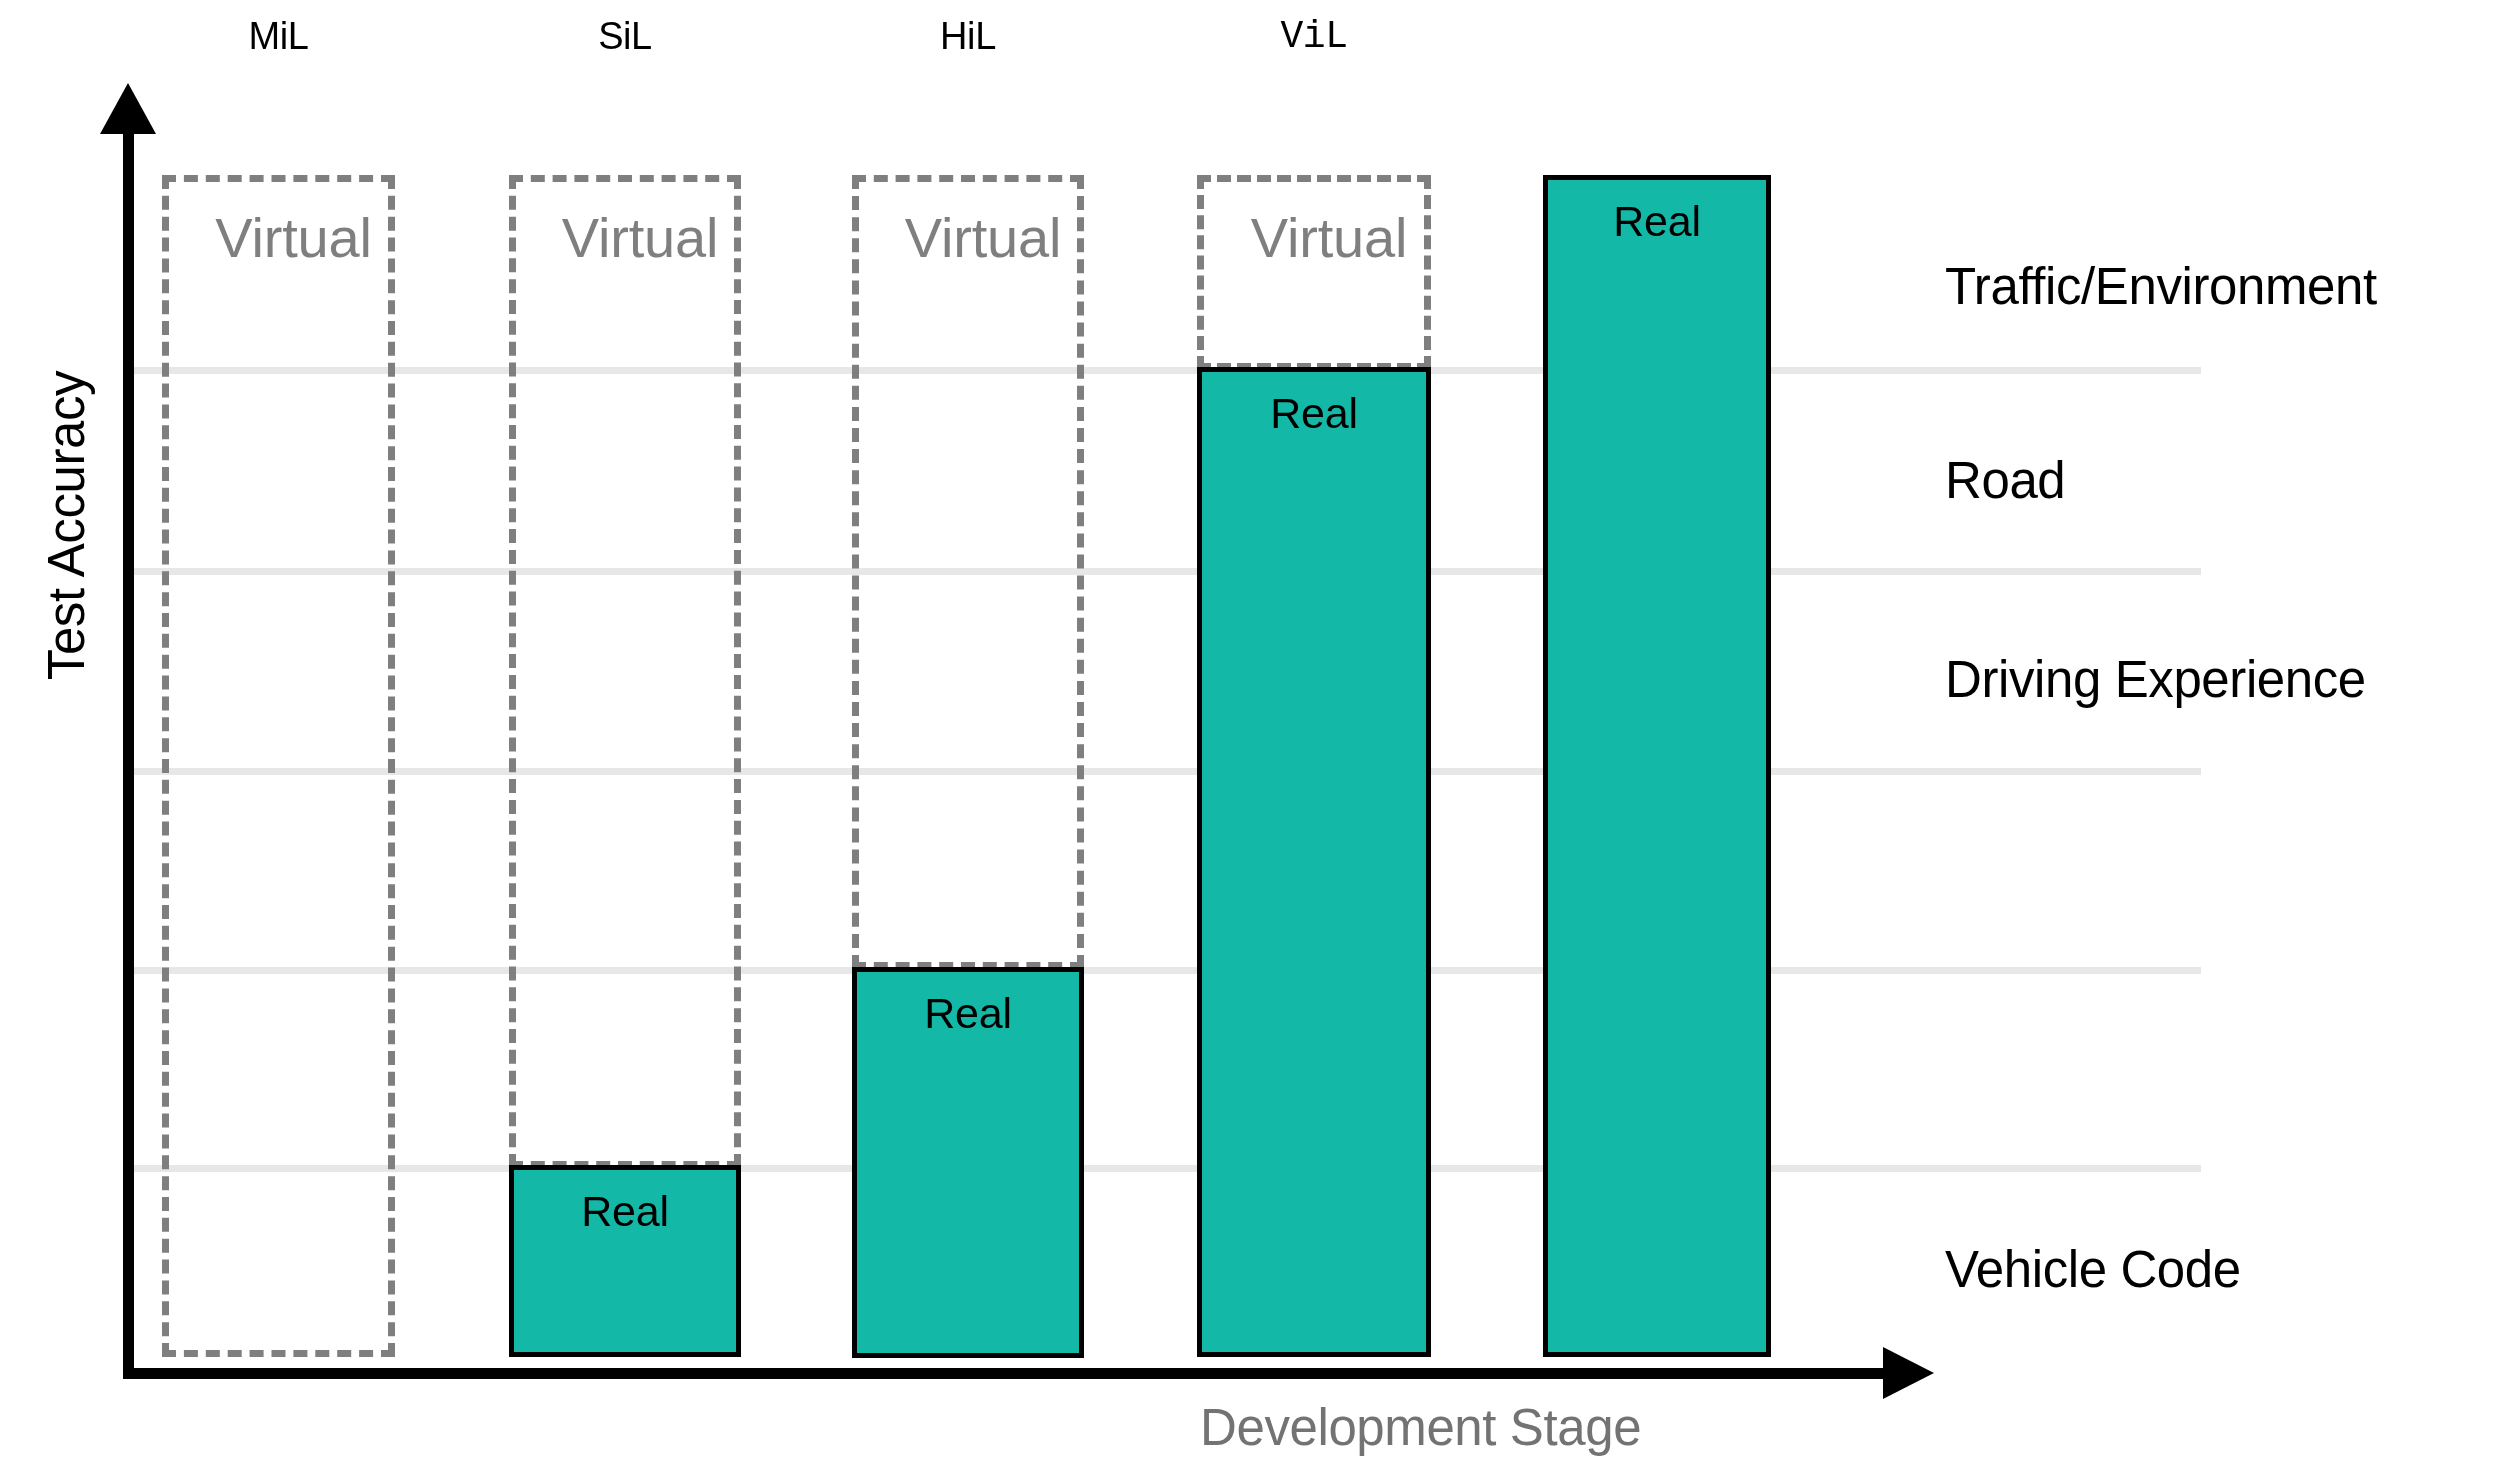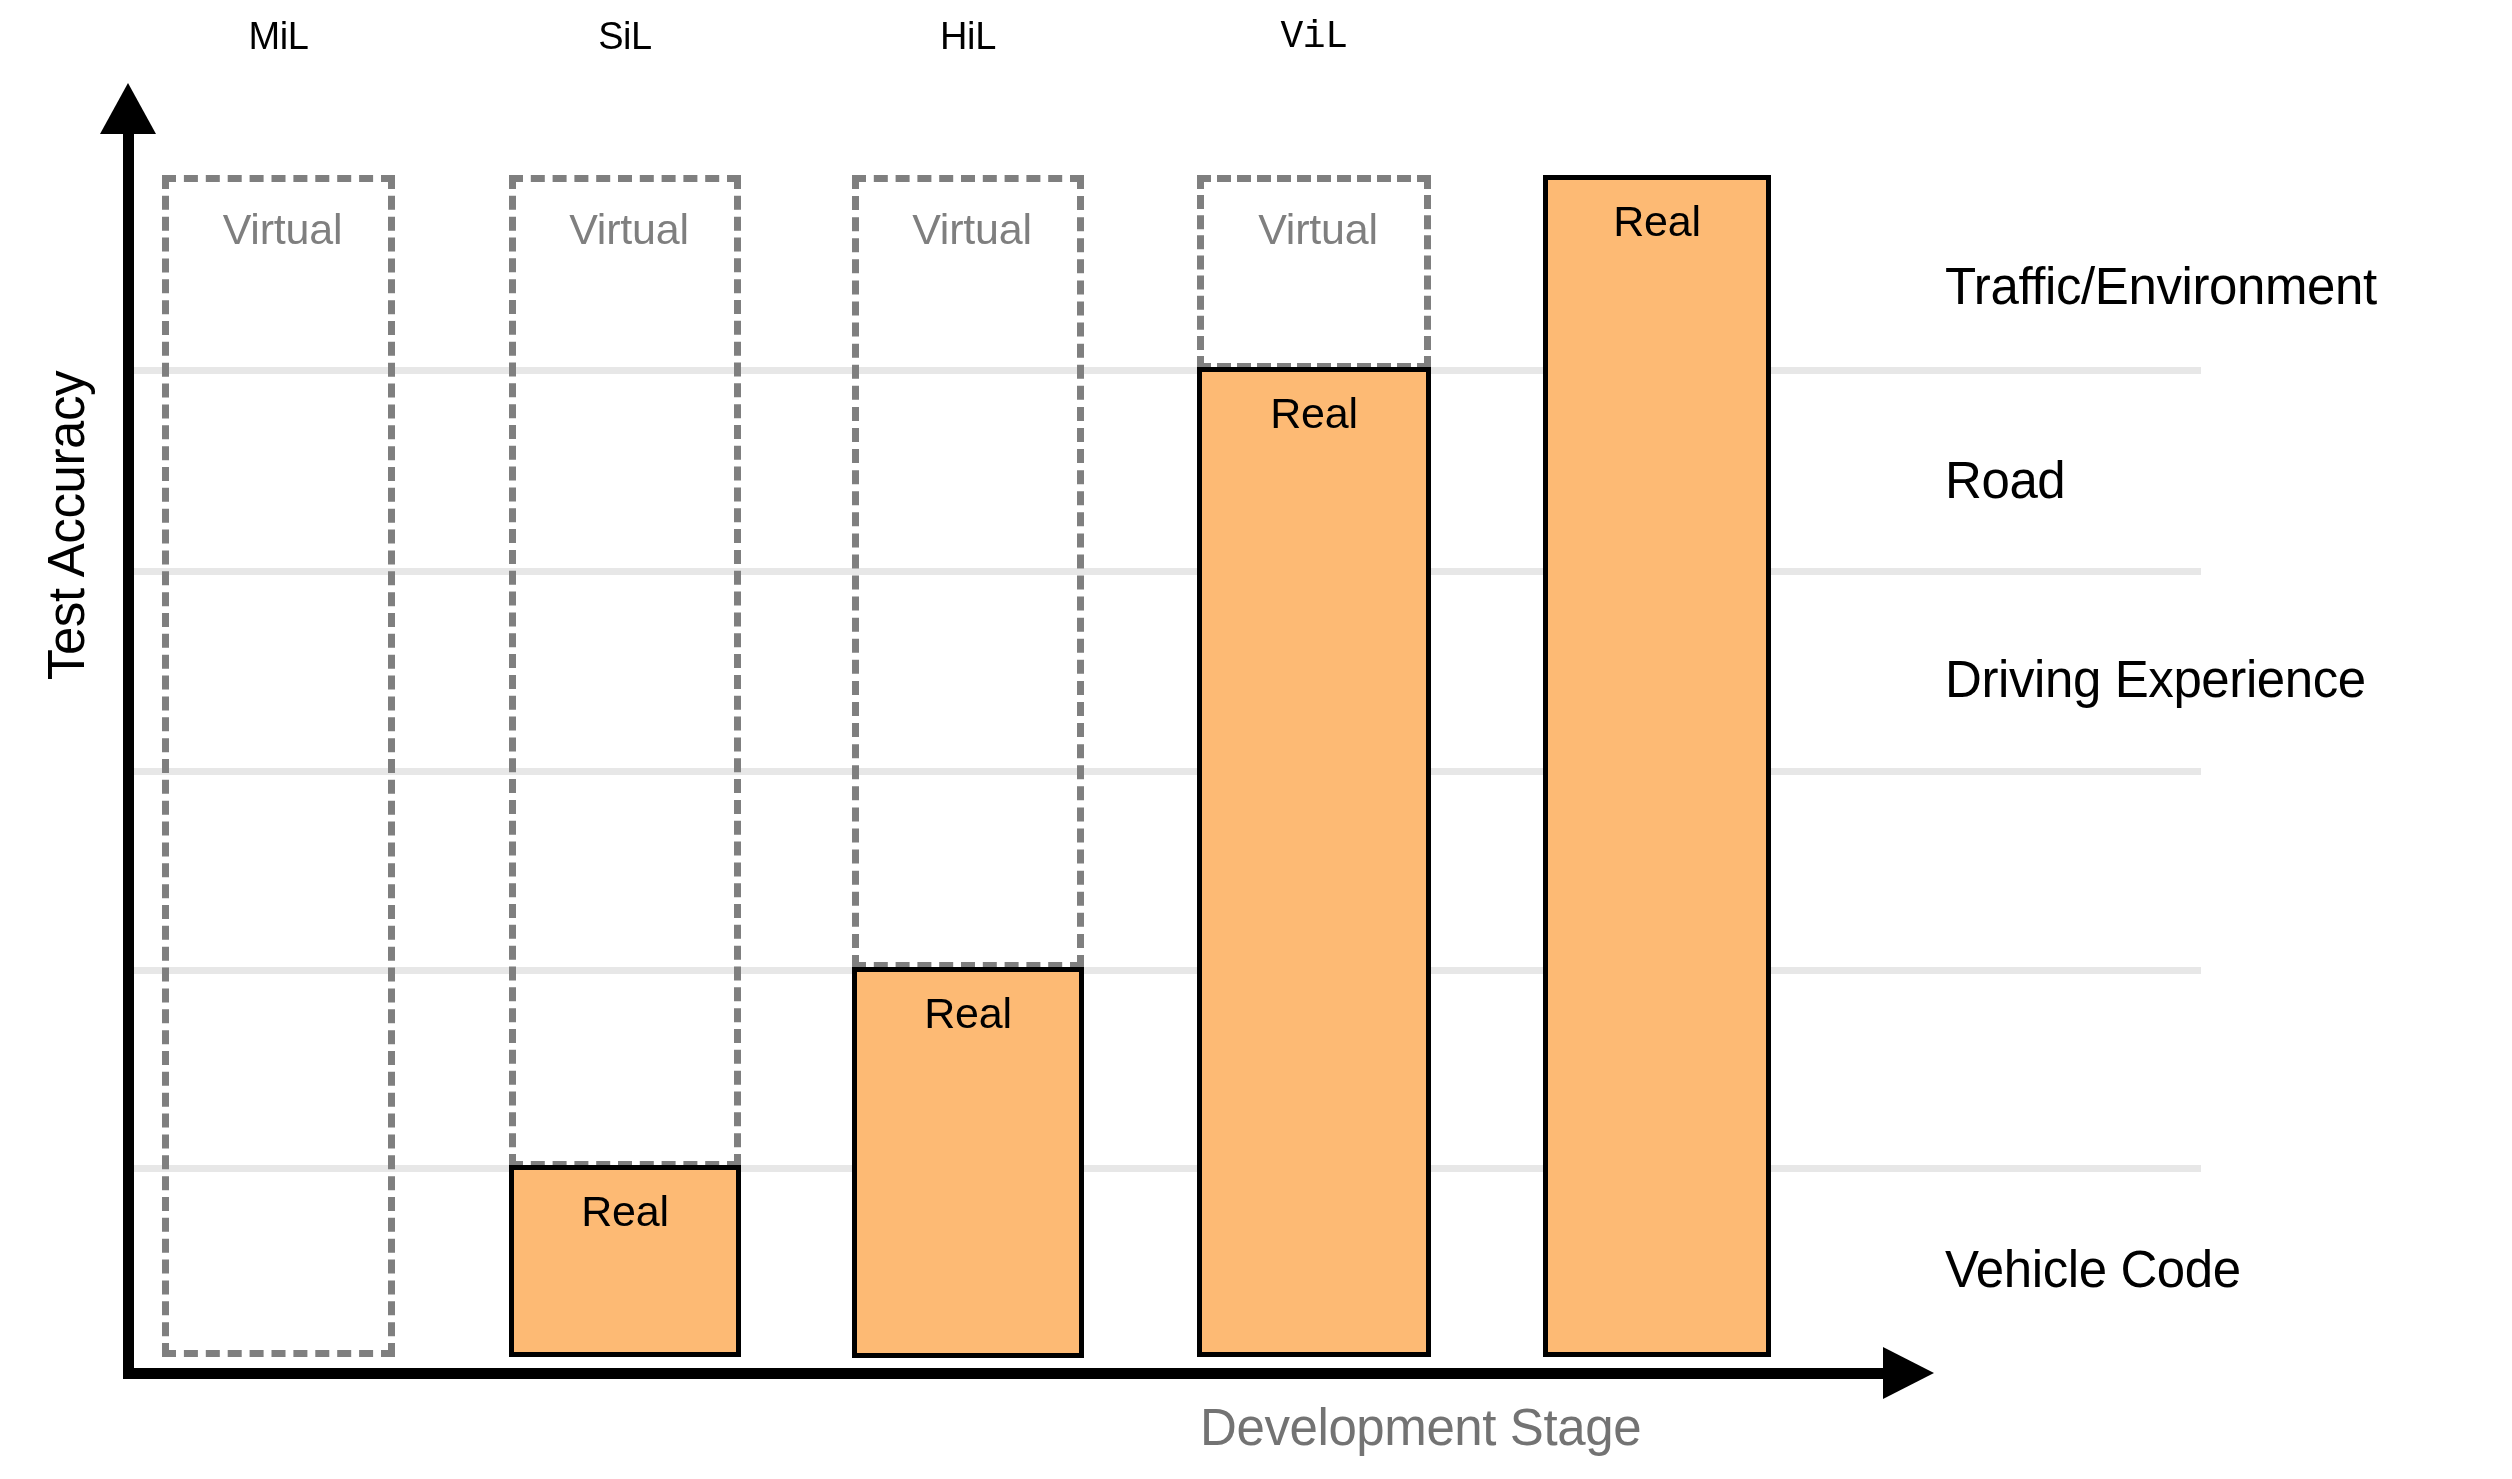--- a/index.html
+++ b/index.html
@@ -47,29 +47,29 @@
   }
 
   
   .virtual-box{
     position:absolute;
     border:7.4px dashed #7F7F7F;
     box-sizing:border-box;
     background:transparent;
   }
   .virtual-label{
-    position:absolute;top:23px;left:4px;width:100%;
-    text-align:center;font-size:43px;color:#7F7F7F;
+    position:absolute;top:23px;left:15px;width:100%;
+    text-align:center;font-size:56px;color:#7F7F7F;
     white-space:nowrap;letter-spacing:-0.2px;
   }
 
   
   .real-bar{
     position:absolute;
-    background:#fdba74;
+    background:#14b8a6;
     border:5.8px solid #000;
     box-sizing:border-box;
     padding-left:38px;
   }
   .real-label{
     position:absolute;top:16.5px;left:0;width:100%;
     text-align:center;font-size:43px;color:#000;
     white-space:nowrap;letter-spacing:-0.2px;
   }
 

